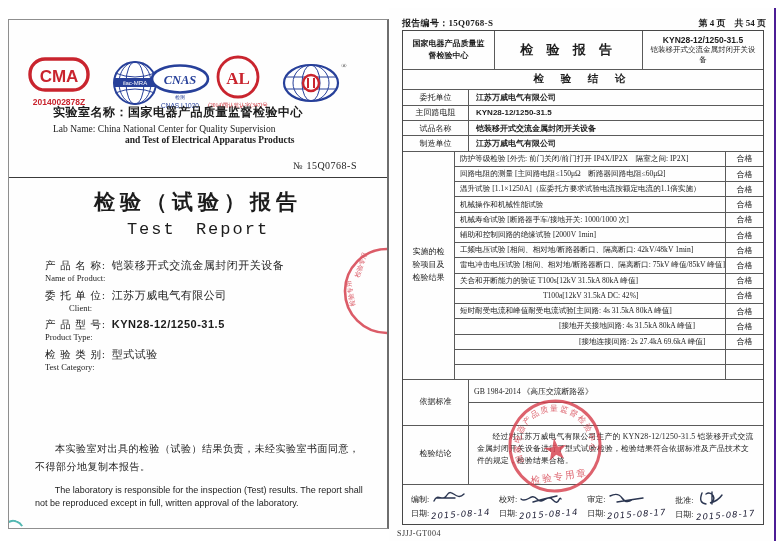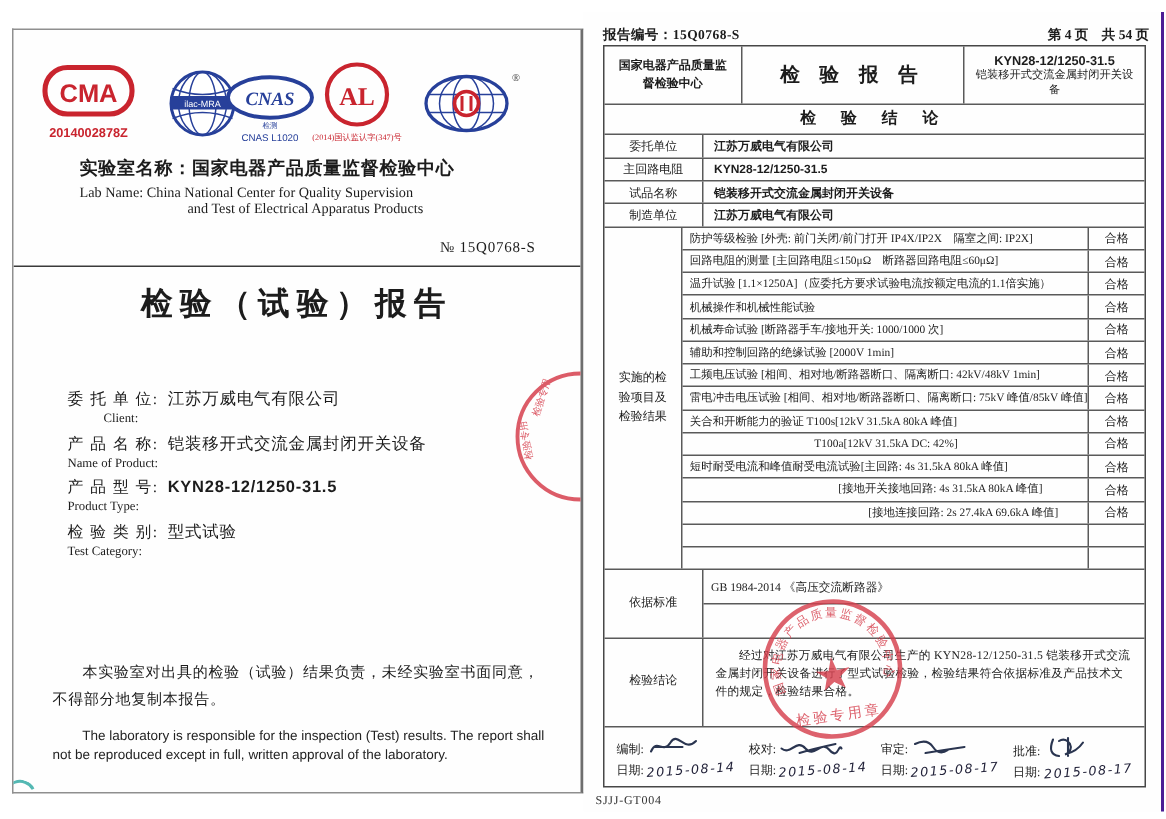--- a/index.html
+++ b/index.html
@@ -1,26 +1,26 @@
 <!DOCTYPE html>
 <html><head>
 <meta charset="utf-8">
 <style>
   html,body{margin:0;padding:0;width:777px;height:546px;overflow:hidden;background:#ffffff;
     font-family:"Liberation Serif", serif;color:#1c1c1c;}
   .page{position:absolute;background:#fefefe;}
   
   .left-page{left:8px;top:19px;width:378px;height:508px;border:1px solid #8f8f8f;
     border-right:2px solid #6e6e6e;overflow:hidden;}
-  .logo-row{position:absolute;top:18px;left:0;width:100%;height:70px;}
+  .logo-row{position:absolute;top:32px;left:0;width:100%;height:70px;}
   .logo{position:absolute;}
   .lab-block{position:absolute;top:84px;left:44px;font-size:11.5px;}
   .lab-cn{font-weight:bold;font-size:12px;letter-spacing:.5px;}
   .lab-en{font-size:9.5px;margin-top:3px;}
-  .lab-en2{font-size:9.5px;margin-left:72px;margin-top:1px;}
+  .lab-en2{font-size:9.5px;margin-left:72px;margin-top:1px;font-weight:bold;}
   .report-no{position:absolute;top:140px;right:30px;font-size:10px;letter-spacing:.5px;}
   .rule{position:absolute;top:157px;left:0;width:100%;border-top:1.5px solid #3a3a3a;}
   .title-cn{position:absolute;top:168px;width:100%;text-align:center;font-size:21px;
     font-weight:bold;letter-spacing:5px;}
   .title-en{position:absolute;top:200px;width:100%;text-align:center;font-size:17px;
     font-family:"Liberation Mono", monospace;letter-spacing:2px;word-spacing:8px;}
   .fields{position:absolute;top:238px;left:36px;width:330px;}
   .f-row{margin-bottom:5px;}
   .f-l1{font-size:10.5px;letter-spacing:1px;}
   .f-val{font-size:11px;margin-left:6px;letter-spacing:.5px;}
@@ -138,29 +138,30 @@
       <span>Lab Name:</span>
       <span>China National Center for Quality Supervision</span>
     </div>
     <div class="lab-en2">and Test of Electrical Apparatus Products</div>
   </div>
 
   <div class="report-no">№  15Q0768-S</div>
   <div class="rule"></div>
 
   <div class="title-cn">检验（试验）报告</div>
+  <div class="title-en">Test  Report</div>
 
   <div class="fields">
+    <div class="f-row">
+      <div class="f-l1"><span>产 品 名 称:</span><span class="f-val">铠装移开式交流金属封闭开关设备</span></div>
+      <div class="f-en">Name of Product:</div>
+    </div>
     <div class="f-row">
       <div class="f-l1"><span>委 托 单 位:</span><span class="f-val">江苏万威电气有限公司</span></div>
       <div class="f-en en-client">Client:</div>
-    </div>
-    <div class="f-row">
-      <div class="f-l1"><span>产 品 名 称:</span><span class="f-val">铠装移开式交流金属封闭开关设备</span></div>
-      <div class="f-en">Name of Product:</div>
     </div>
     <div class="f-row">
       <div class="f-l1"><span>产 品 型 号:</span><span class="f-val" style="font-family:'Liberation Sans',sans-serif;font-weight:bold;">KYN28-12/1250-31.5</span></div>
       <div class="f-en">Product Type:</div>
     </div>
     <div class="f-row">
       <div class="f-l1"><span>检 验 类 别:</span><span class="f-val">型式试验</span></div>
       <div class="f-en">Test Category:</div>
     </div>
   </div>

